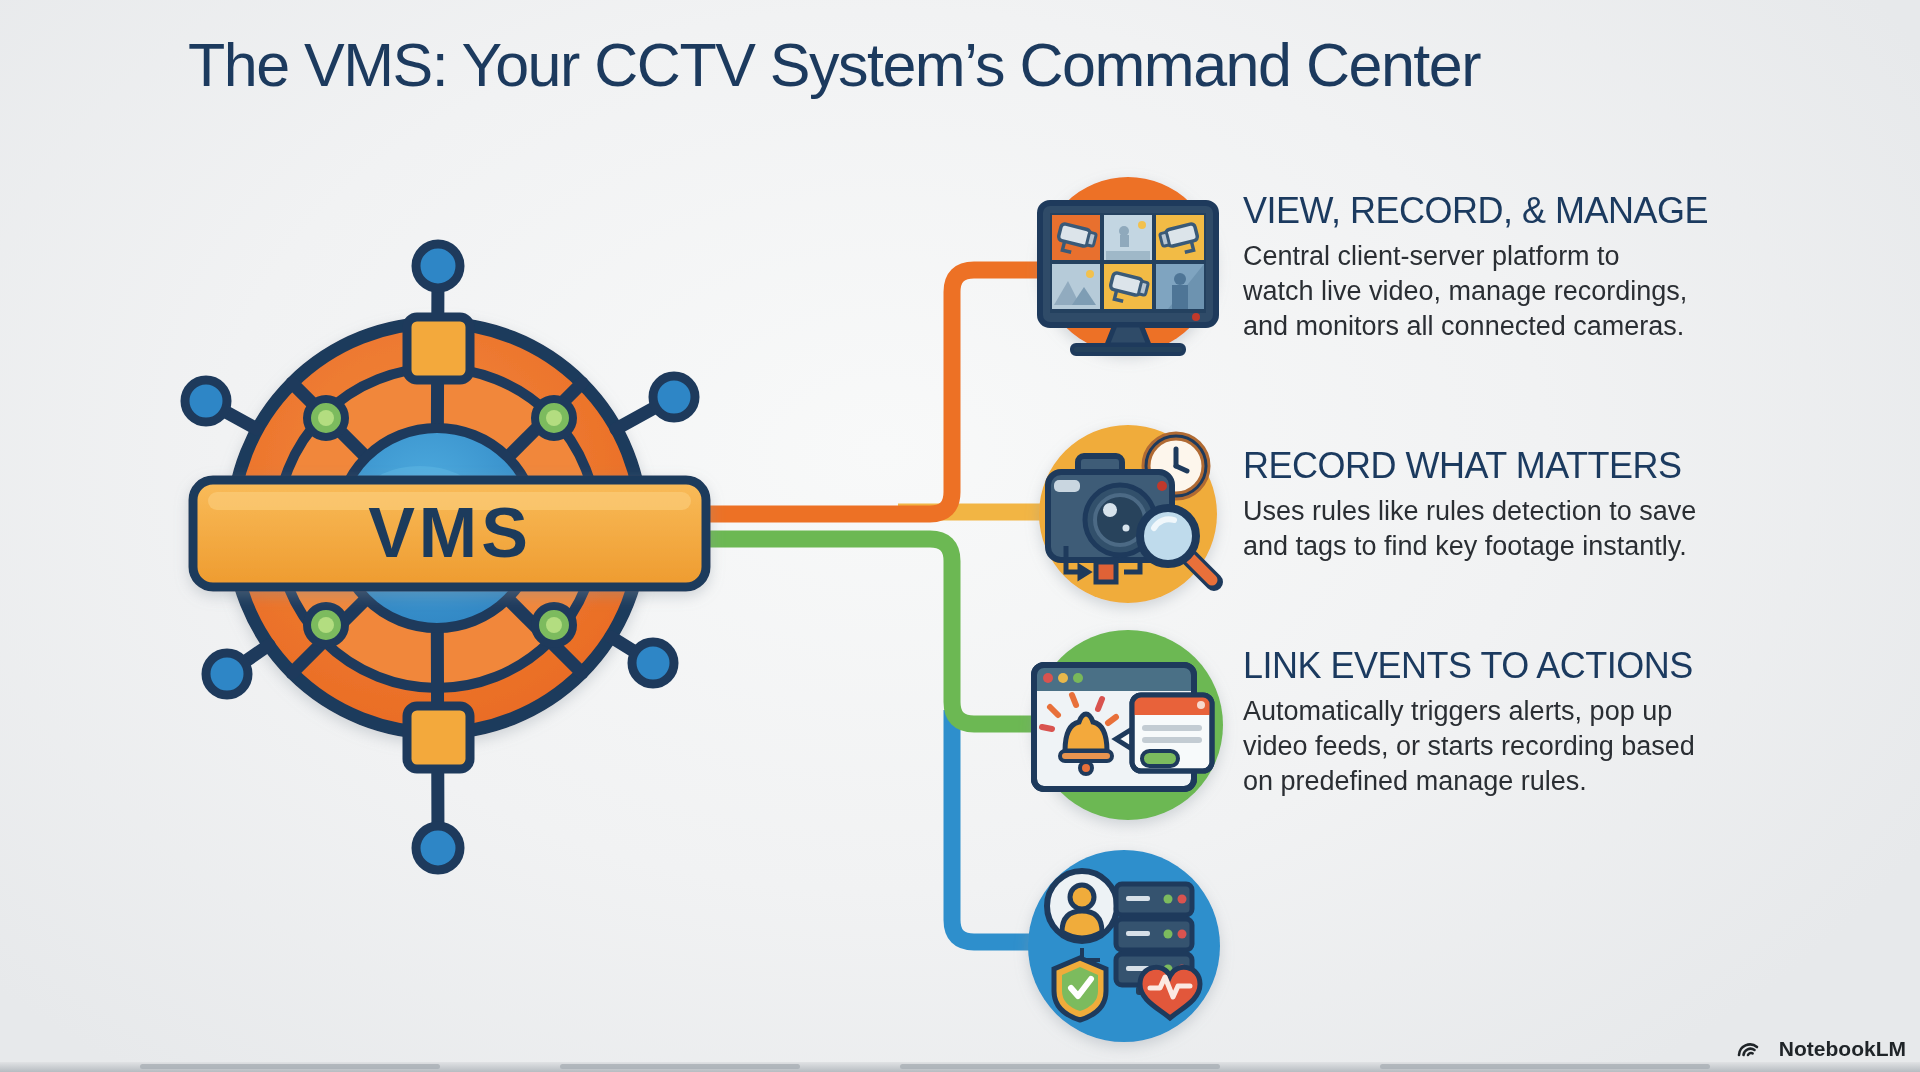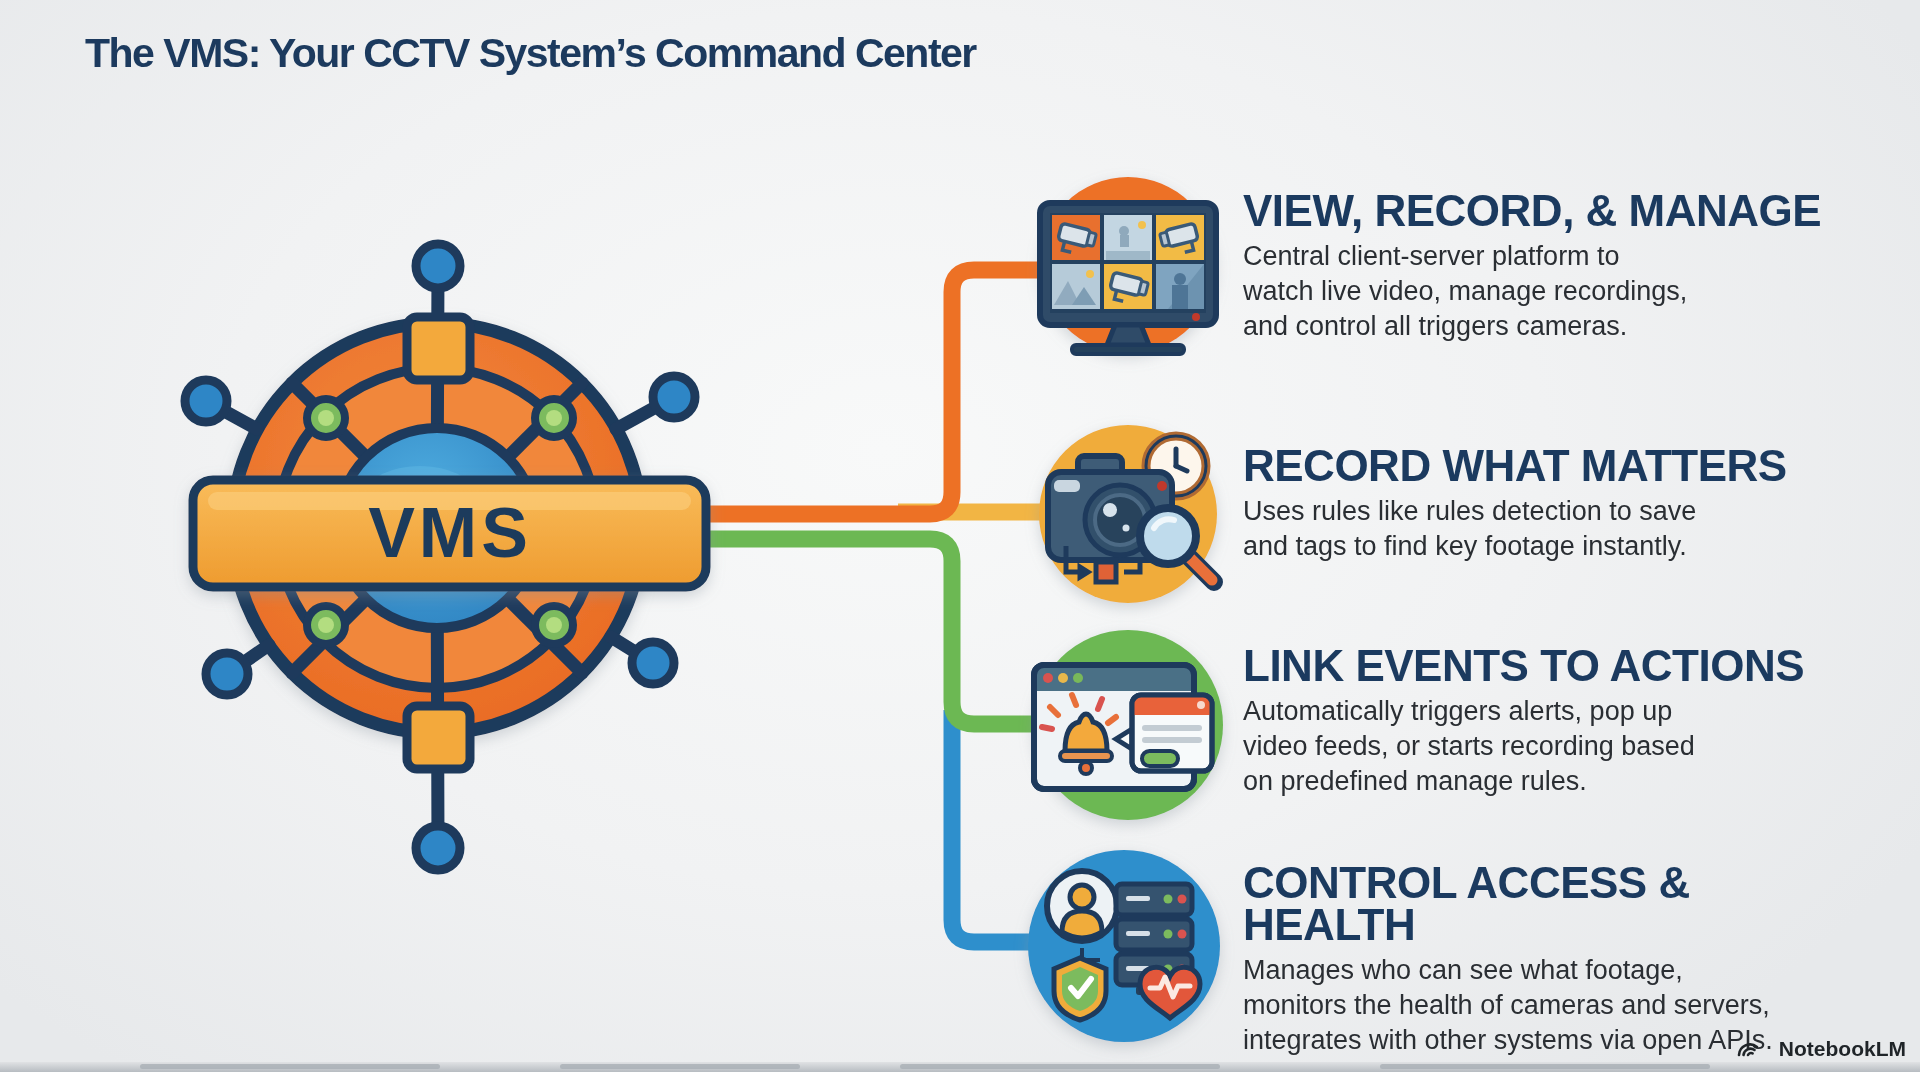--- a/index.html
+++ b/index.html
@@ -4,27 +4,27 @@
 <style>
   html,body{margin:0;padding:0;background:#dfe2e4;}
   *{box-sizing:border-box;}
   .canvas{
     position:relative;width:1920px;height:1072px;overflow:hidden;
     font-family:"Liberation Sans",sans-serif;
     background:radial-gradient(ellipse 1200px 800px at 46% 42%, #f8f9f9 0%, #f1f2f3 55%, #e7e9eb 100%);
   }
   .title{
     position:absolute;left:85px;top:30px;width:1395px;
-    text-align:left;white-space:nowrap;
-    font-size:41px;font-weight:700;letter-spacing:-1.5px;color:#1c3a5e;
+    text-align:right;white-space:nowrap;
+    font-size:61px;font-weight:400;letter-spacing:-1.5px;color:#1c3a5e;
   }
   .diagram-svg{position:absolute;left:0;top:0;width:1920px;height:1072px;}
   .section{position:absolute;left:1243px;width:620px;}
   .section h2{
-    margin:0;font-size:44px;line-height:42px;font-weight:700;
+    margin:0;font-size:36px;line-height:42px;font-weight:400;
     letter-spacing:-0.5px;color:#1b3a5f;
   }
   .section .body{margin-top:7px;font-size:27px;line-height:35px;color:#2a2e33;}
   .s1{top:190px;} .s2{top:445px;} .s3{top:645px;} .s4{top:862px;}
   .watermark{
     position:absolute;right:14px;top:1036px;display:flex;align-items:center;gap:18px;
     font-size:21px;font-weight:700;color:#1f2428;
   }
   .bottom-strip{
     position:absolute;left:0;bottom:0;width:1920px;height:10px;
@@ -285,49 +285,41 @@
         <path d="M-20 6 H-10 L-5 -5 L3 15 L8 4 H20" fill="none" stroke="#FBE9E2" stroke-width="5" stroke-linecap="round" stroke-linejoin="round"></path>
       </g>
     </g>
   </svg>
 
   <div class="section s1">
     <h2>VIEW, RECORD, &amp; MANAGE</h2>
     <div class="body">
       <div>Central client-server platform to</div>
       <div>watch live video, manage recordings,</div>
-      <div>and control all triggers cameras.</div>
+      <div>and monitors all connected cameras.</div>
     </div>
   </div>
 
   <div class="section s2">
     <h2>RECORD WHAT MATTERS</h2>
     <div class="body">
       <div>Uses rules like rules detection to save</div>
       <div>and tags to find key footage instantly.</div>
     </div>
   </div>
 
   <div class="section s3">
     <h2>LINK EVENTS TO ACTIONS</h2>
     <div class="body">
       <div>Automatically triggers alerts, pop up</div>
       <div>video feeds, or starts recording based</div>
       <div>on predefined manage rules.</div>
     </div>
   </div>
 
-  <div class="section s4">
-    <h2>CONTROL ACCESS &amp; HEALTH</h2>
-    <div class="body">
-      <div>Manages who can see what footage,</div>
-      <div>monitors the health of cameras and servers,</div>
-      <div>integrates with other systems via open APIs.</div>
-    </div>
-  </div>
 
   <div class="watermark">
     <svg width="26" height="26" viewBox="0 0 26 26">
       <g fill="none" stroke="#1f2428" stroke-width="2.6" stroke-linecap="round">
         <path d="M4 19 A11 11 0 0 1 22 11"></path>
         <path d="M8.5 19 A7 7 0 0 1 19.5 14"></path>
         <path d="M13 19 A3.5 3.5 0 0 1 17.6 17.4"></path>
       </g>
     </svg>
     <span>NotebookLM</span>

